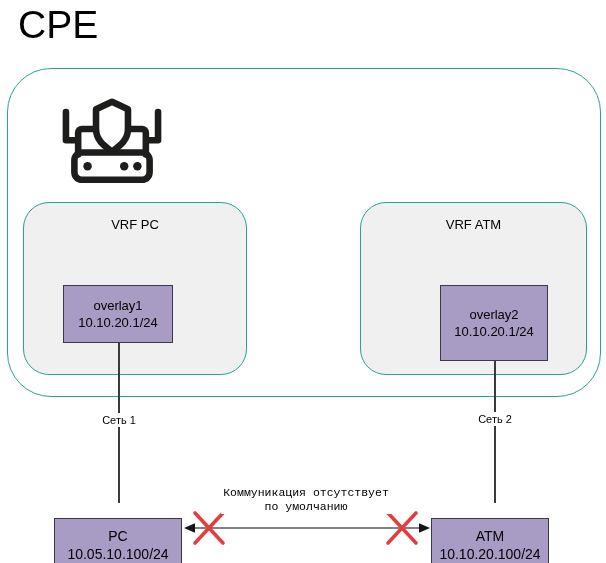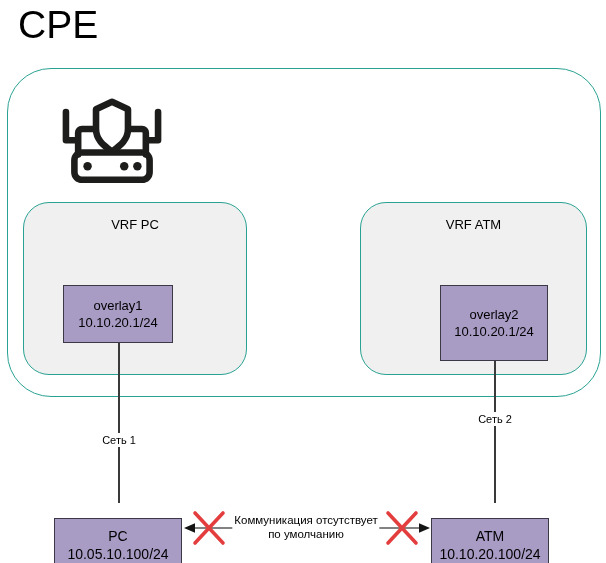--- a/index.html
+++ b/index.html
@@ -31,27 +31,27 @@
   .host-box{font-size:14px;line-height:17.5px;top:503px;height:55px;margin-top:15px;}
   .host-pc{left:54px;width:128px;}
   .host-atm{left:431px;width:118px;}
   .vline{width:1.5px;background:#3a3a3a;top:343px;height:160px;}
   .vline1{left:118px;}
   .vline2{left:494px;}
   .net-label{
     transform:translate(-50%,-50%);background:#ffffff;font-size:11px;
     padding:1px 3px;white-space:nowrap;
   }
-  .net1{left:119px;top:420px;margin-top:20px;}
+  .net1{left:119px;top:420px;}
   .net2{left:495px;top:419px;}
   .arrow-svg{left:183px;top:508px;width:248px;height:40px;}
   .no-comm-label{
-    left:306px;top:527px;transform:translate(-50%,-50%);
+    left:306px;top:500px;transform:translate(-50%,-50%);
     background:#ffffff;font-size:11.5px;line-height:14px;text-align:center;
-    padding:0 2px;white-space:nowrap;
+    padding:0 2px;white-space:nowrap;font-family:Liberation Mono, monospace;
   }
   .icon-svg{left:54px;top:98px;width:116px;height:94px;}
 </style>
 </head>
 <body>
 
 <div id="canvas">
 
   <div class="abs page-title">CPE</div>
 

